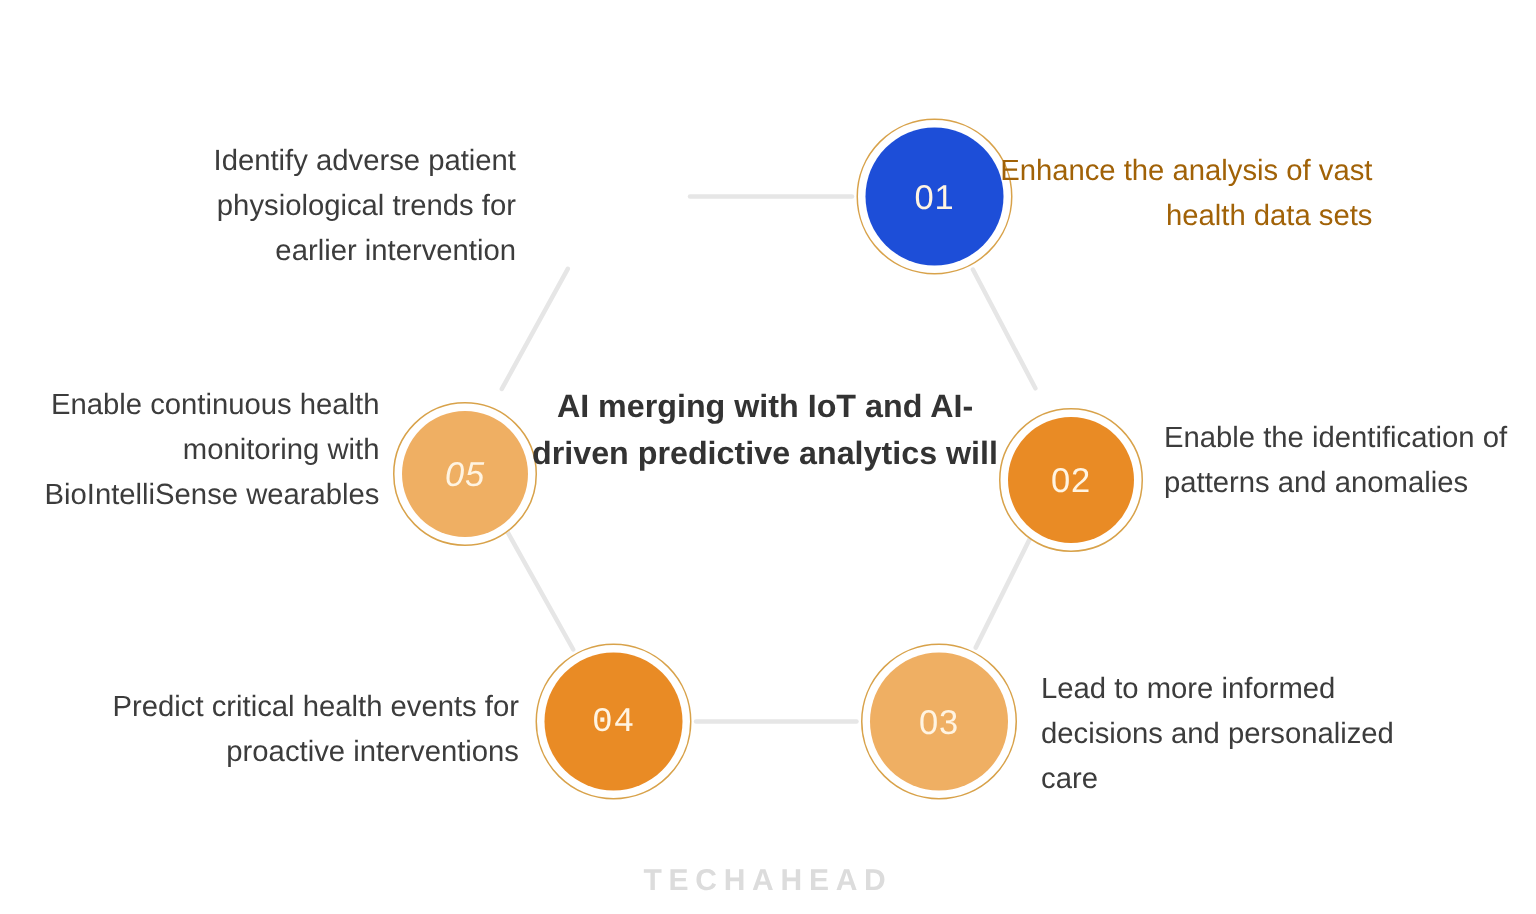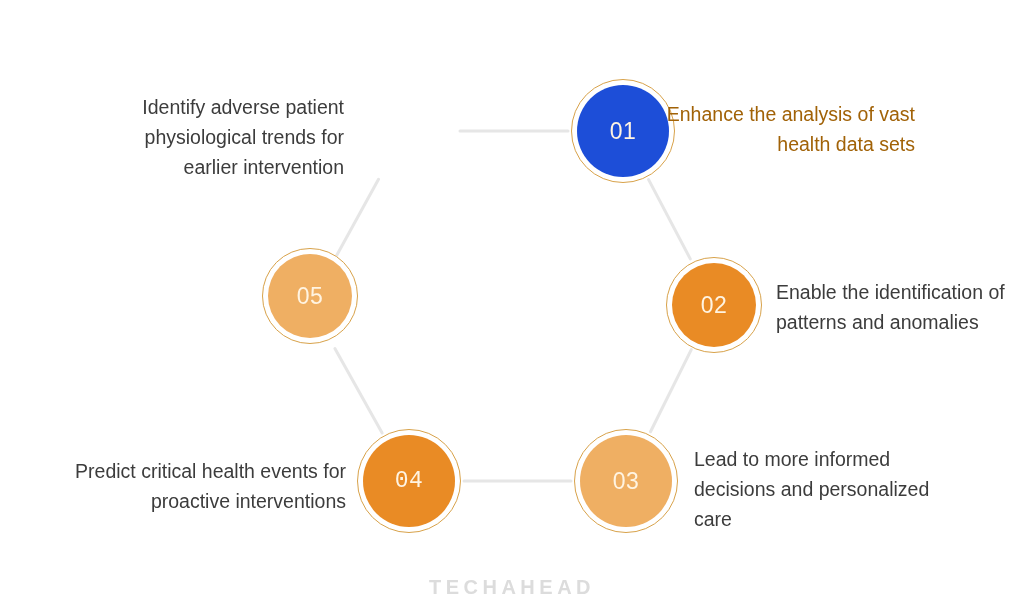--- a/index.html
+++ b/index.html
@@ -119,50 +119,52 @@
   </svg>
 
 
   <div class="node" style="left: 571px; top: 79px; width: 104px; height: 104px;">
     <span class="ring" style="border-color: rgb(216, 162, 74);"></span>
     <span class="disc" style="background: #1d4ed8;">
       <span class="num" style="color: rgb(255, 244, 226);">01</span>
     </span>
   </div>
 
-  <div class="node" style="left: 666px; top: 257px; width: 96px; height: 96px;">
+  <div class="node" style="left: 666px; top: 272px; width: 96px; height: 96px;">
     <span class="ring" style="border-color: rgb(216, 162, 74);"></span>
     <span class="disc" style="background: rgb(233, 139, 37);">
       <span class="num" style="color: rgb(255, 244, 226);">02</span>
     </span>
   </div>
 
   <div class="node" style="left: 574px; top: 429px; width: 104px; height: 104px; text-align: center;">
     <span class="ring" style="border-color: rgb(216, 162, 74);"></span>
     <span class="disc" style="background: rgb(239, 175, 99);">
       <span class="num" style="color: rgb(255, 244, 226);">03</span>
     </span>
   </div>
 
   <div class="node" style="left: 357px; top: 429px; width: 104px; height: 104px; font-family: Liberation Mono, monospace;">
     <span class="ring" style="border-color: rgb(216, 162, 74);"></span>
     <span class="disc" style="background: rgb(233, 139, 37);">
       <span class="num" style="color: rgb(255, 244, 226);">04</span>
     </span>
   </div>
 
-  <div class="node" style="left: 262px; top: 248px; width: 96px; height: 96px;">
+  <div class="node" style="left: 262px; top: 268px; width: 96px; height: 96px; font-style: italic;">
     <span class="ring" style="border-color: rgb(216, 162, 74);"></span>
     <span class="disc" style="background: rgb(239, 175, 99);">
       <span class="num" style="color: rgb(255, 244, 226);">05</span>
     </span>
   </div>
 
   <div class="label right" id="label-01" style="left: 665px; top: 99px; width: 250px; color: #a16207; text-align: right;">Enhance the analysis of vast health data sets</div>
   <div class="label right" id="label-02" style="left: 776px; top: 277px; width: 245px; color: rgb(60, 60, 60);">Enable the identification of patterns and anomalies</div>
   <div class="label left" id="label-04" style="left: 66px; top: 456px; width: 280px; color: rgb(60, 60, 60);">Predict critical health events for proactive interventions</div>
   <div class="label right" id="label-03" style="left: 694px; top: 444px; width: 258px; color: rgb(60, 60, 60);">Lead to more informed decisions and personalized care</div>
+  <div class="label left" id="label-05" style="left: 8px; top: 255px; width: 245px; color: rgb(60, 60, 60);">Enable continuous health monitoring with BioIntelliSense wearables</div>
   <div class="label left" id="label-06" style="left: 88px; top: 92px; width: 256px; color: rgb(60, 60, 60);">Identify adverse patient physiological trends for earlier intervention</div>
 
+  <div id="center-title" style="color: rgb(51, 51, 51);">AI merging with IoT and AI-driven predictive analytics will</div>
 
   <div id="watermark" style="color: rgb(220, 220, 220);">TECHAHEAD</div>
 
 </div>
 
 </body></html>

